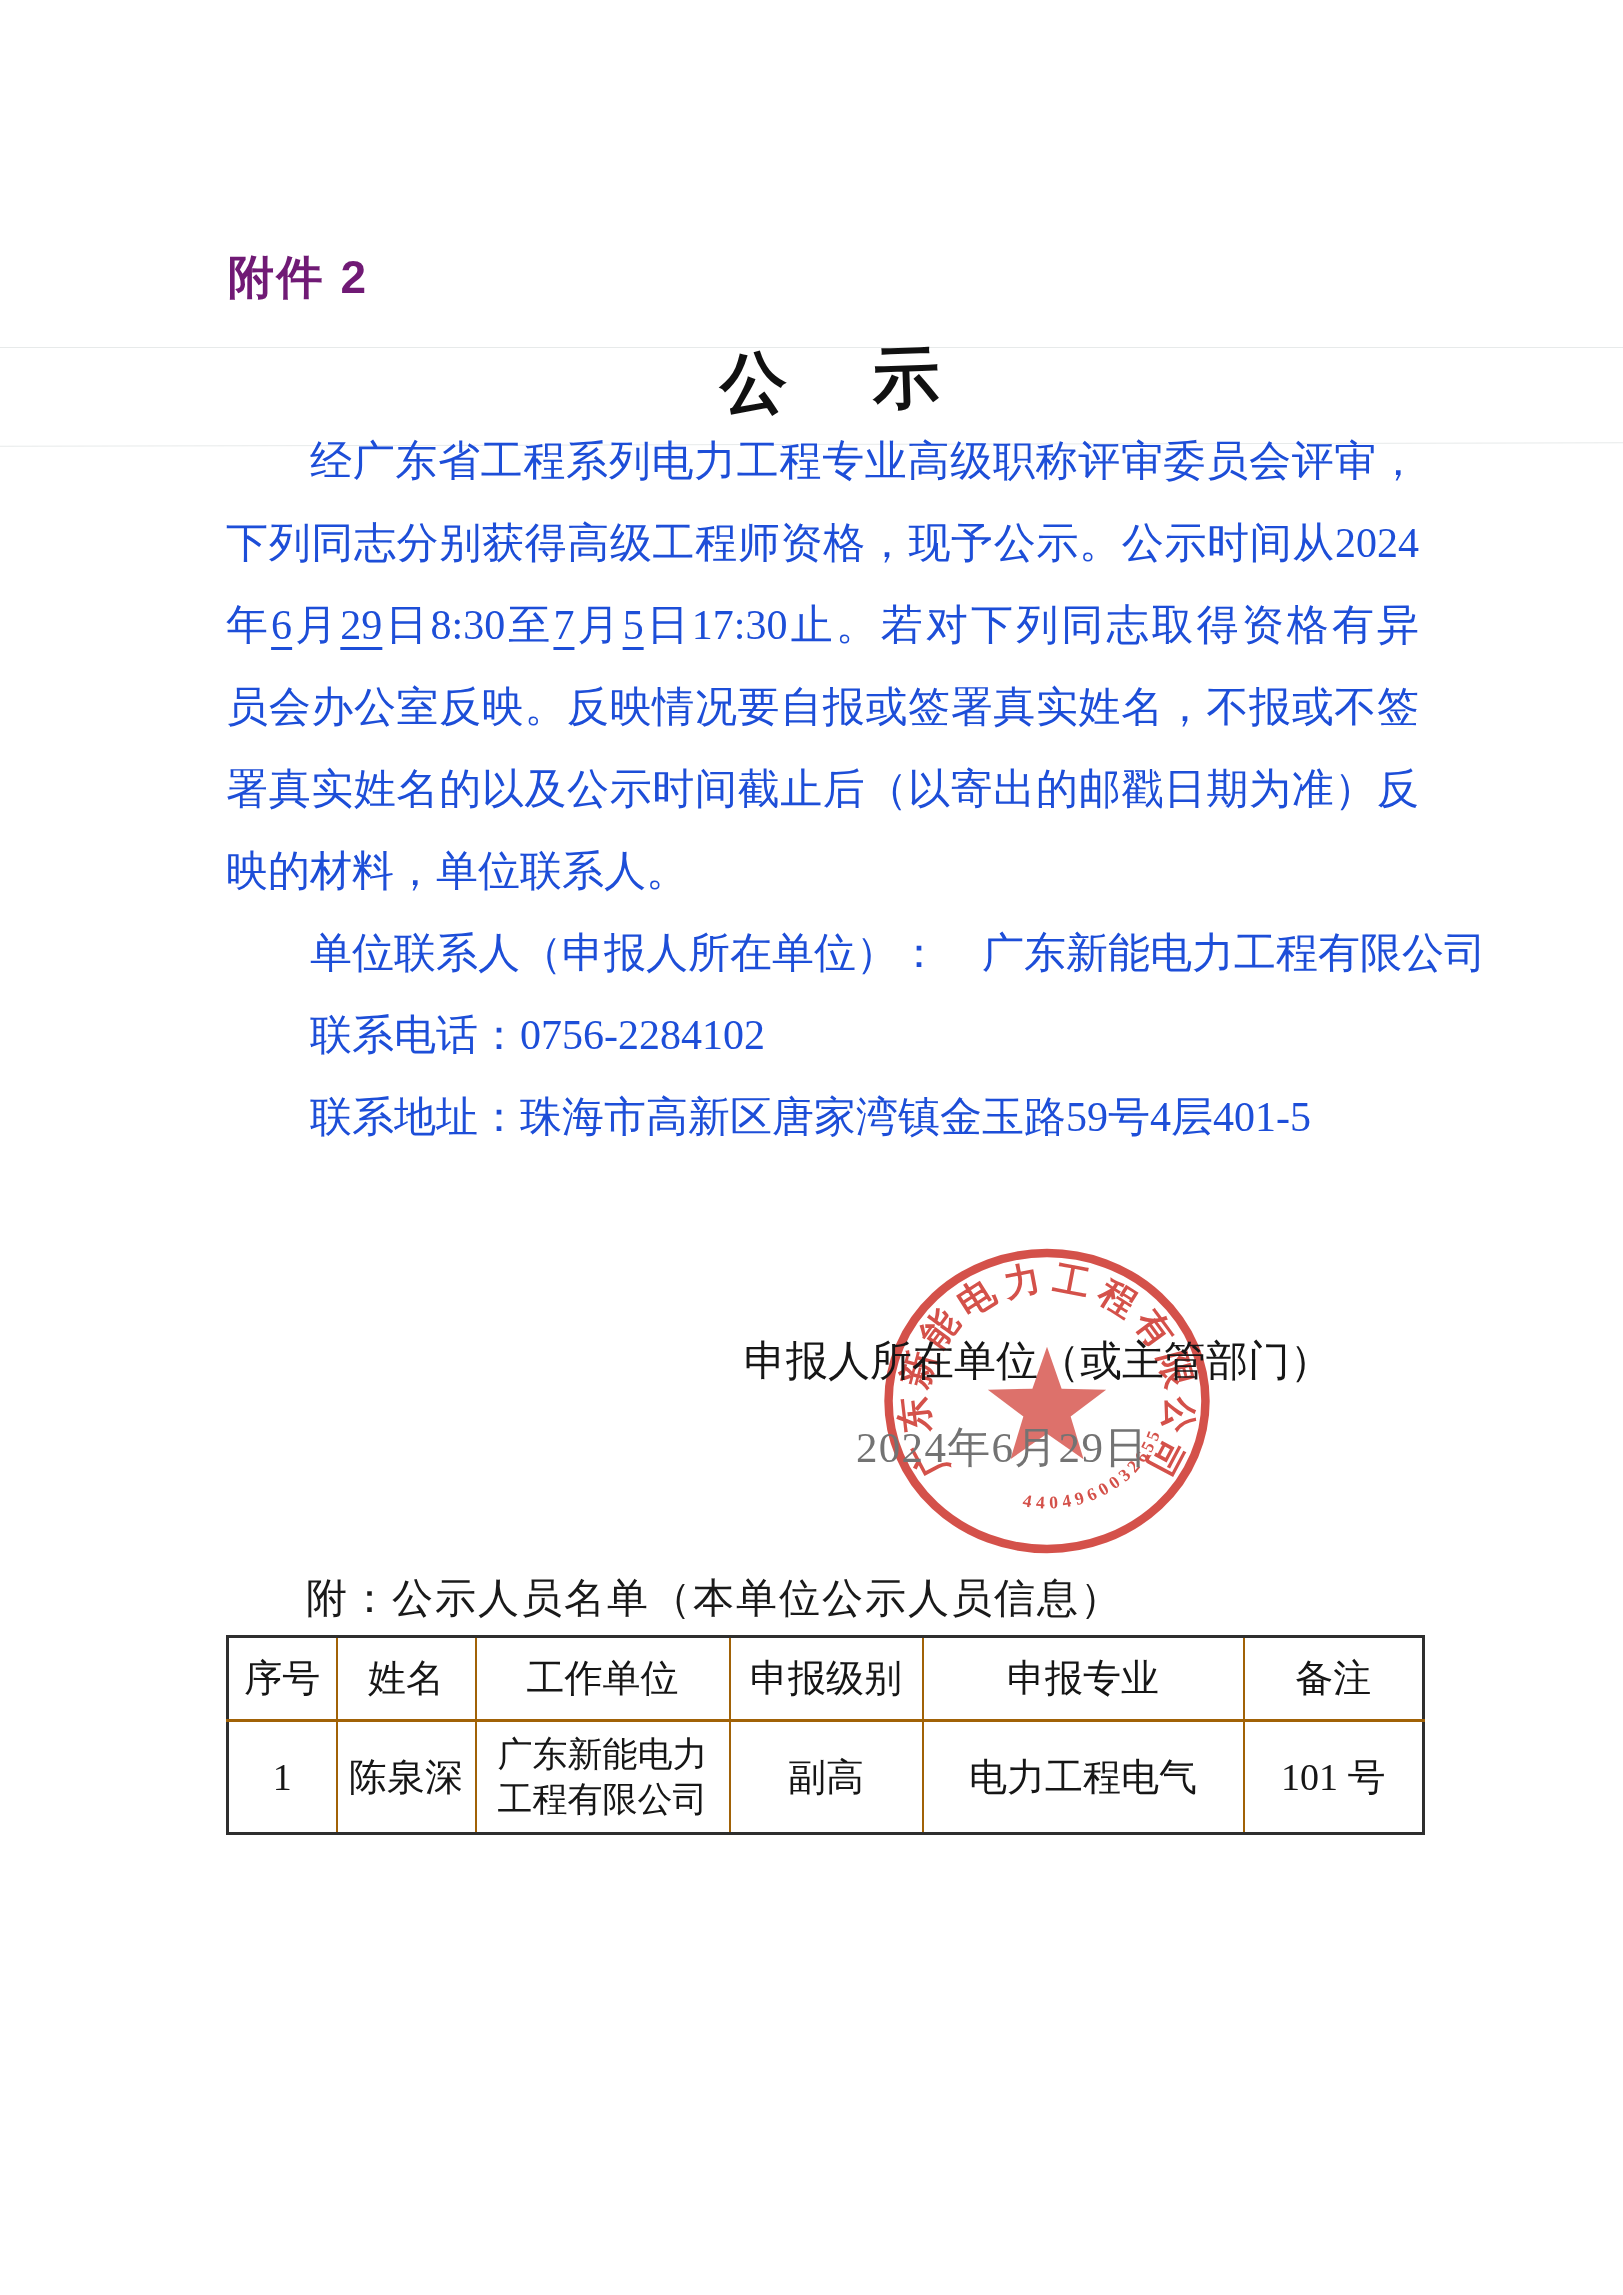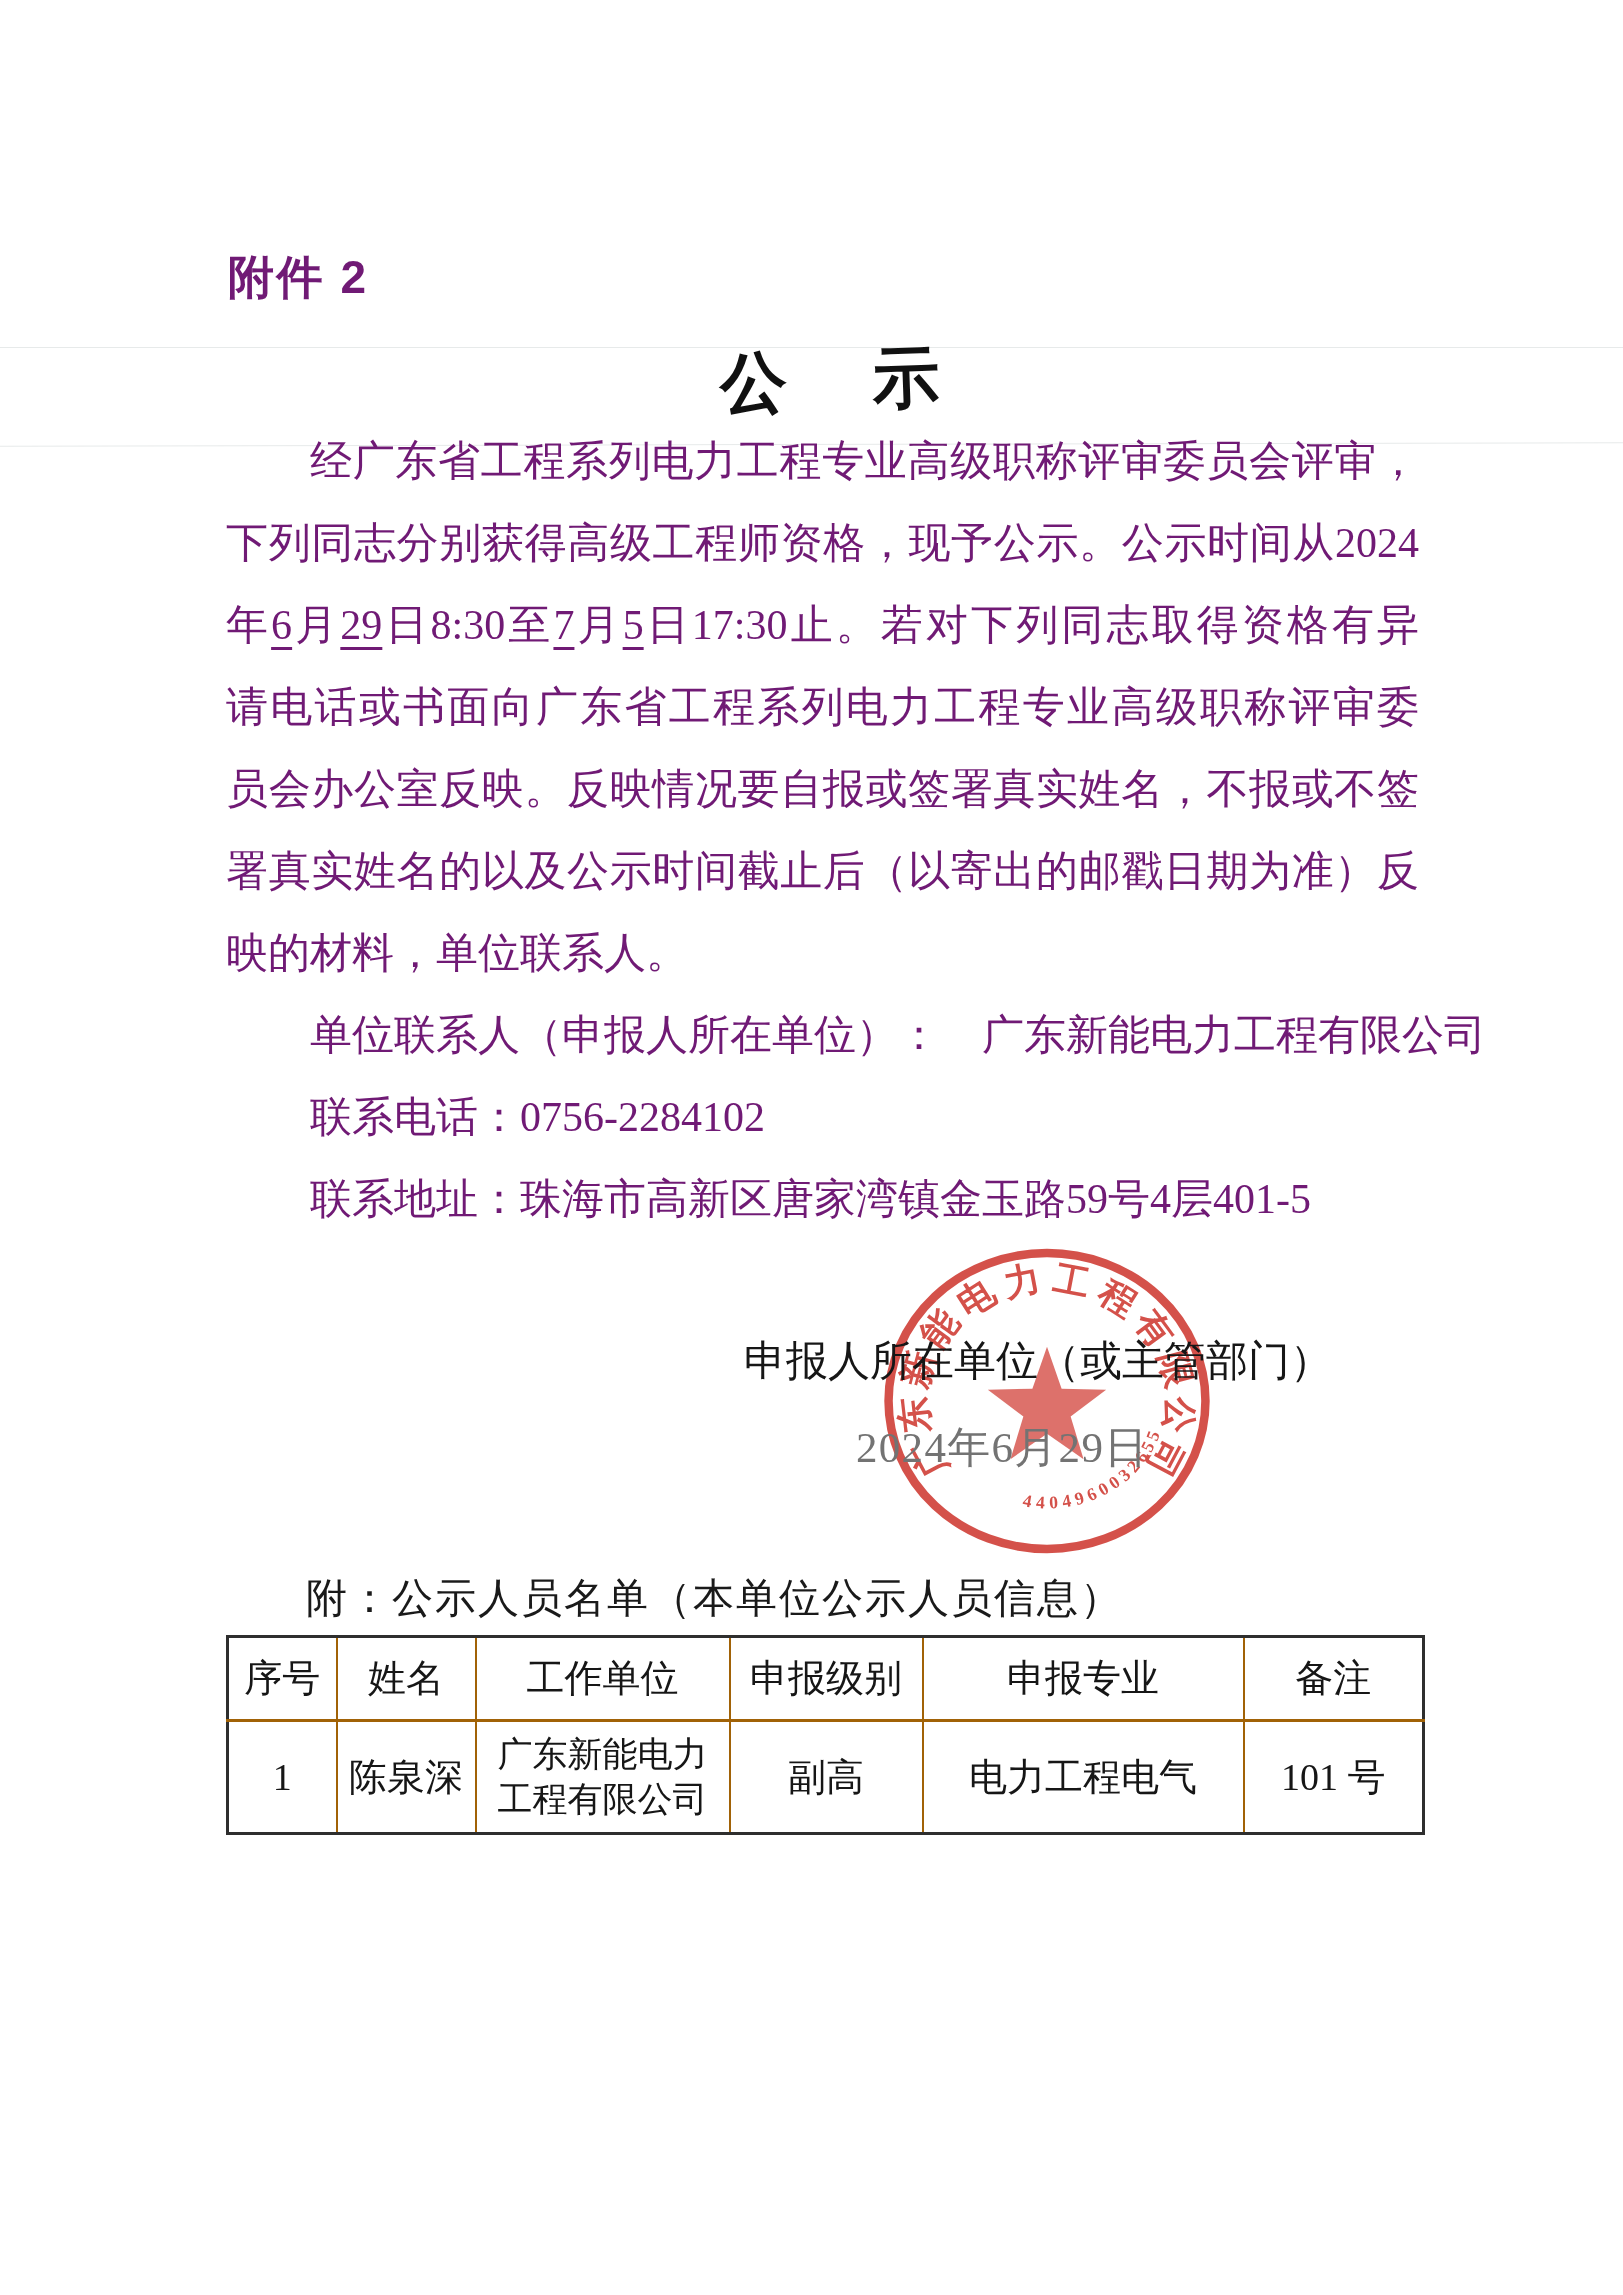--- a/index.html
+++ b/index.html
@@ -20,21 +20,21 @@
     font-weight:700;font-size:46px;letter-spacing:2.6px;color:#701a75;
   }
   .doc-title{
     position:absolute;left:720px;top:335px;
     font-size:67px;letter-spacing:9.2px;font-weight:600;
     transform:rotate(-2deg);
     color:#111;
   }
   .body-block{
     position:absolute;left:226px;top:420px;width:1193px;
-    font-size:42px;line-height:82px;color:#701a75;
+    font-size:42px;line-height:82px;color:#1d4ed8;
   }
   .bline{height:82px;white-space:nowrap;}
   .bline.j{text-align:justify;text-align-last:justify;white-space:normal;height:82px;overflow:hidden;}
   .indent{padding-left:84px;}
   .u{
     text-decoration:underline;
     text-decoration-thickness:3.3px;
     text-underline-offset:7.9px;
   }
   .sign-unit{
@@ -84,21 +84,20 @@
   <div class="scanline b"></div>
 
   <div class="attachment-label">附件 2</div>
 
   <div class="doc-title">公　示</div>
 
   <div class="body-block">
     <div class="bline j indent">经广东省工程系列电力工程专业高级职称评审委员会评审，</div>
     <div class="bline j">下列同志分别获得高级工程师资格，现予公示。公示时间从2024</div>
     <div class="bline j"><span>年</span><span class="u">6</span><span>月</span><span class="u">29</span><span>日8:30至</span><span class="u">7</span><span>月</span><span class="u">5</span><span>日17:30止。若对下列同志取得资格有异议，</span></div>
-    <div class="bline j">请电话或书面向广东省工程系列电力工程专业高级职称评审委</div>
     <div class="bline j">员会办公室反映。反映情况要自报或签署真实姓名，不报或不签</div>
     <div class="bline j">署真实姓名的以及公示时间截止后（以寄出的邮戳日期为准）反</div>
     <div class="bline">映的材料，单位联系人。</div>
     <div class="bline indent">单位联系人（申报人所在单位）：　广东新能电力工程有限公司</div>
     <div class="bline indent">联系电话：0756-2284102</div>
     <div class="bline indent">联系地址：珠海市高新区唐家湾镇金玉路59号4层401-5</div>
   </div>
 
   <svg class="stamp" id="stamp-svg" viewBox="-252 -238 504 476" xmlns="http://www.w3.org/2000/svg">
     <ellipse cx="0" cy="0" rx="242" ry="226" fill="none" stroke-width="13" stroke="#cf3a32"></ellipse>

